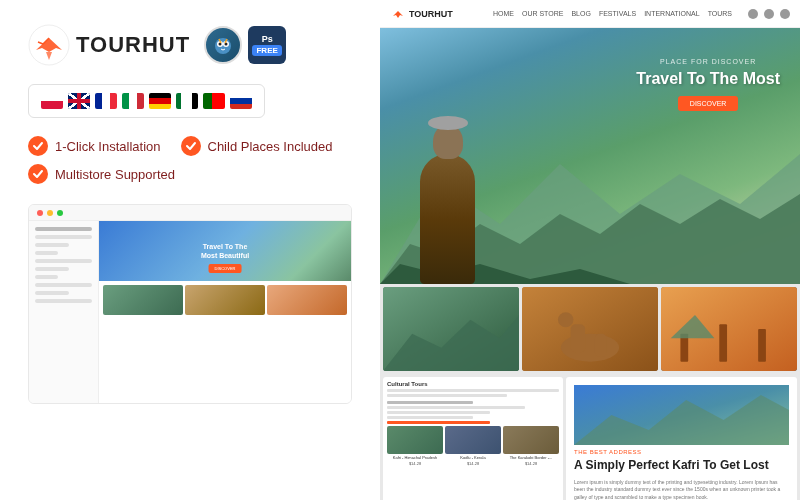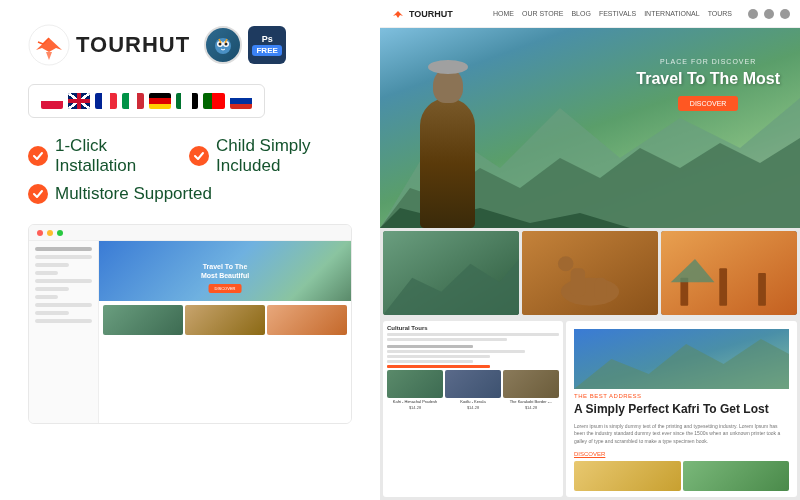--- a/index.html
+++ b/index.html
@@ -138,22 +138,22 @@
       justify-content: center;
       flex-shrink: 0;
     }
 
     .check-icon svg {
       width: 12px;
       height: 12px;
     }
 
     .feature-text {
-      font-size: 17px;
-      color: #14532d;
+      font-size: 13px;
+      color: #7f1d1d;
       font-weight: 500;
     }
 
     
     .preview-area {
       margin-top: 2px;
       background: #fff;
       border: 1px solid #e8e8e8;
       border-radius: 6px;
       overflow: hidden;
@@ -314,21 +314,21 @@
     .nav-icon {
       width: 10px;
       height: 10px;
       background: #555;
       border-radius: 50%;
       opacity: 0.6;
     }
 
     
     .site-hero {
-      height: 200px;
+      height: 256px;
       position: relative;
       overflow: hidden;
     }
 
     .hero-bg {
       width: 100%;
       height: 100%;
       background: linear-gradient(160deg, #7fbfde 0%, #4a8fa8 20%, #5a9e6a 50%, #7db87d 70%, #c8d4a8 90%);
       position: relative;
     }
@@ -586,21 +586,21 @@
               </svg>
           </div>
           <span class="feature-text">1-Click Installation</span>
         </div>
         <div class="feature-item">
           <div class="check-icon">
             <svg viewBox="0 0 12 12" fill="none">
                 <polyline points="2,6 5,9 10,3" stroke="#fff" stroke-width="2" stroke-linecap="round" stroke-linejoin="round"></polyline>
               </svg>
           </div>
-          <span class="feature-text">Child Simply Included</span>
+          <span class="feature-text">Child Places Included</span>
         </div>
       </div>
       <div class="feature-row">
         <div class="feature-item">
           <div class="check-icon">
             <svg viewBox="0 0 12 12" fill="none">
                 <polyline points="2,6 5,9 10,3" stroke="#fff" stroke-width="2" stroke-linecap="round" stroke-linejoin="round"></polyline>
               </svg>
           </div>
           <span class="feature-text">Multistore Supported</span>

